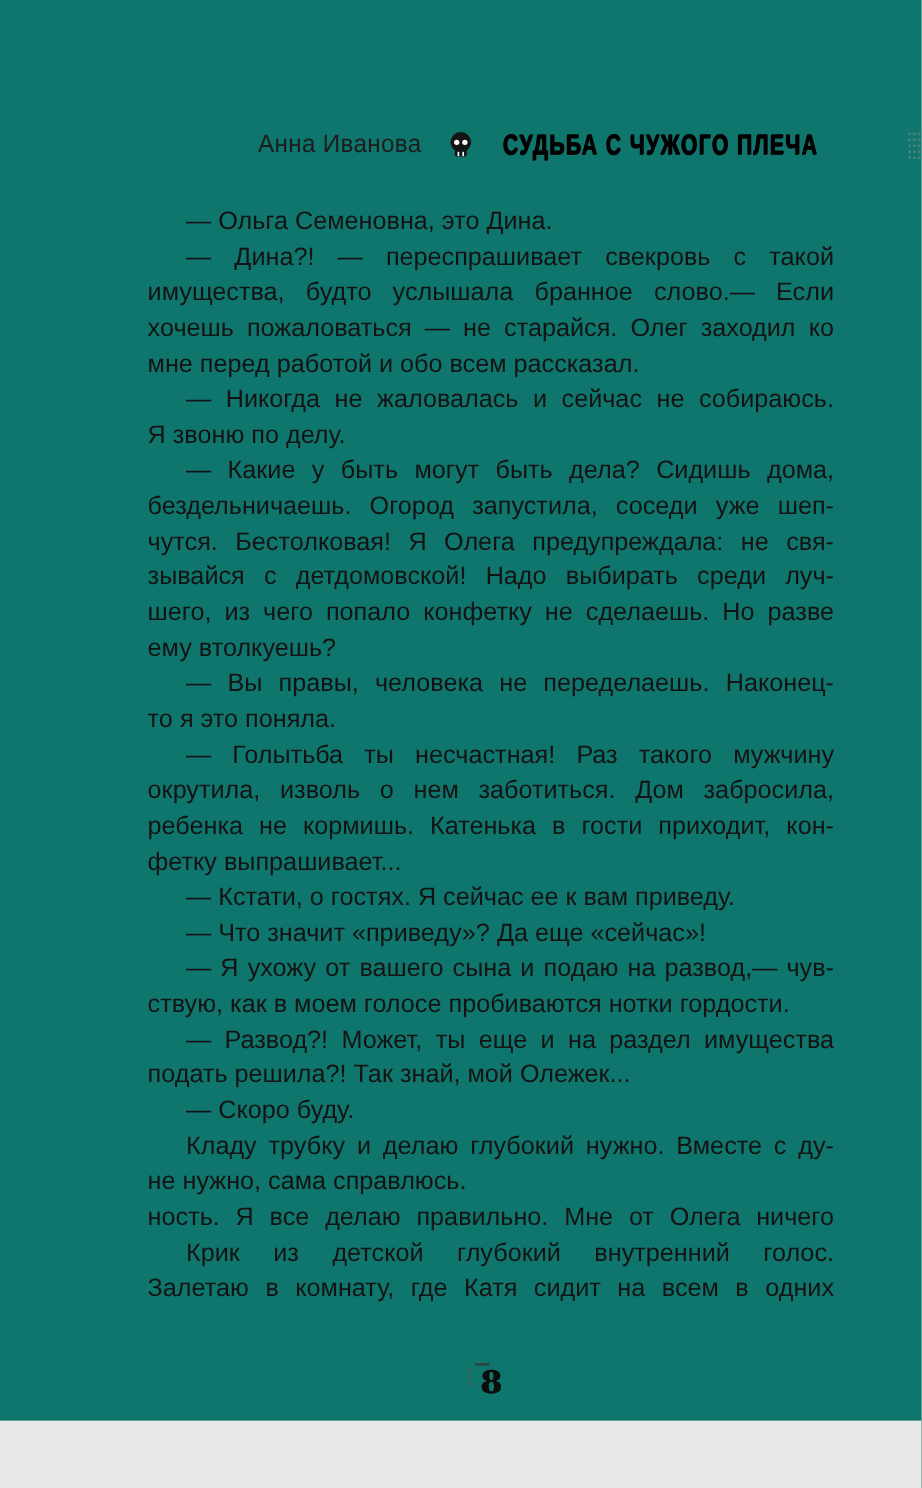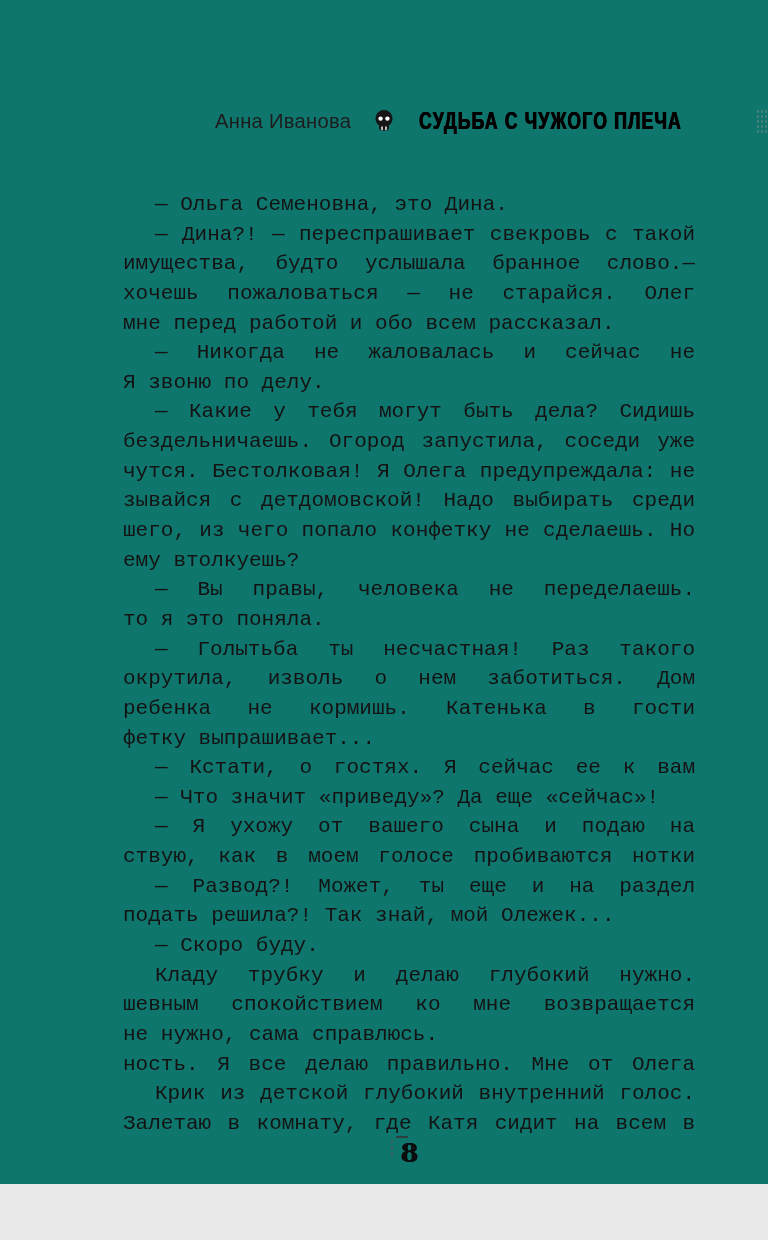--- a/index.html
+++ b/index.html
@@ -34,22 +34,22 @@
   }
   .noise {
     width:40px; height:24px; margin-left:8px;
     background-image:radial-gradient(#8f8f8f 0.9px, transparent 1.1px);
     background-size:4px 5px; opacity:0.45;
   }
 
   
   .text-block {
     position:absolute; left:123px; top:170px; width:572px;
-    font-family:Liberation Mono, monospace;
-    font-size:21px; line-height:29.65px; color:#131313;margin-top:20px;
+    font-family:Liberation Sans, sans-serif;
+    font-size:21px; line-height:29.65px; color:#131313;
   }
   .line {
     display:block; height:29.65px; overflow:hidden;
     text-align:justify; text-align-last:justify;
   }
   .line.para-start { text-indent:32px; }
   .line.para-end { text-align-last:left; }
 
   
   .footer {
@@ -95,41 +95,40 @@
   </div>
 
   <div class="text-block" id="text-block">
       <div class="line para-start para-end">— Ольга Семеновна, это Дина.</div>
       <div class="line para-start">— Дина?! — переспрашивает свекровь с такой</div>
       <div class="line">имущества, будто услышала бранное слово.— Если</div>
       <div class="line">хочешь пожаловаться — не старайся. Олег заходил ко</div>
       <div class="line para-end">мне перед работой и обо всем рассказал.</div>
       <div class="line para-start">— Никогда не жаловалась и сейчас не собираюсь.</div>
       <div class="line para-end">Я звоню по делу.</div>
-      <div class="line para-start">— Какие у тебя могут быть дела? Сидишь звоню,</div>
+      <div class="line para-start">— Какие у быть могут быть дела? Сидишь дома,</div>
       <div class="line">бездельничаешь. Огород запустила, соседи уже шеп-</div>
       <div class="line">чутся. Бестолковая! Я Олега предупреждала: не свя-</div>
       <div class="line">зывайся с детдомовской! Надо выбирать среди луч-</div>
       <div class="line">шего, из чего попало конфетку не сделаешь. Но разве</div>
       <div class="line para-end">ему втолкуешь?</div>
       <div class="line para-start">— Вы правы, человека не переделаешь. Наконец-</div>
       <div class="line para-end">то я это поняла.</div>
       <div class="line para-start">— Голытьба ты несчастная! Раз такого мужчину</div>
       <div class="line">окрутила, изволь о нем заботиться. Дом забросила,</div>
       <div class="line">ребенка не кормишь. Катенька в гости приходит, кон-</div>
       <div class="line para-end">фетку выпрашивает...</div>
       <div class="line para-start para-end">— Кстати, о гостях. Я сейчас ее к вам приведу.</div>
       <div class="line para-start para-end">— Что значит «приведу»? Да еще «сейчас»!</div>
       <div class="line para-start">— Я ухожу от вашего сына и подаю на развод,— чув-</div>
       <div class="line para-end">ствую, как в моем голосе пробиваются нотки гордости.</div>
       <div class="line para-start">— Развод?! Может, ты еще и на раздел имущества</div>
       <div class="line para-end">подать решила?! Так знай, мой Олежек...</div>
       <div class="line para-start para-end">— Скоро буду.</div>
       <div class="line para-start">Кладу трубку и делаю глубокий нужно. Вместе с ду-</div>
-      <div class="line">шевным спокойствием ко мне возвращается уверен-</div>
       <div class="line para-end">не нужно, сама справлюсь.</div>
       <div class="line">ность. Я все делаю правильно. Мне от Олега ничего</div>
       <div class="line para-start">Крик из детской глубокий внутренний голос.</div>
       <div class="line">Залетаю в комнату, где Катя сидит на всем в одних</div>
     </div>
 
   <div class="footer">
     <span class="pagenum">8</span>
   </div>
 

